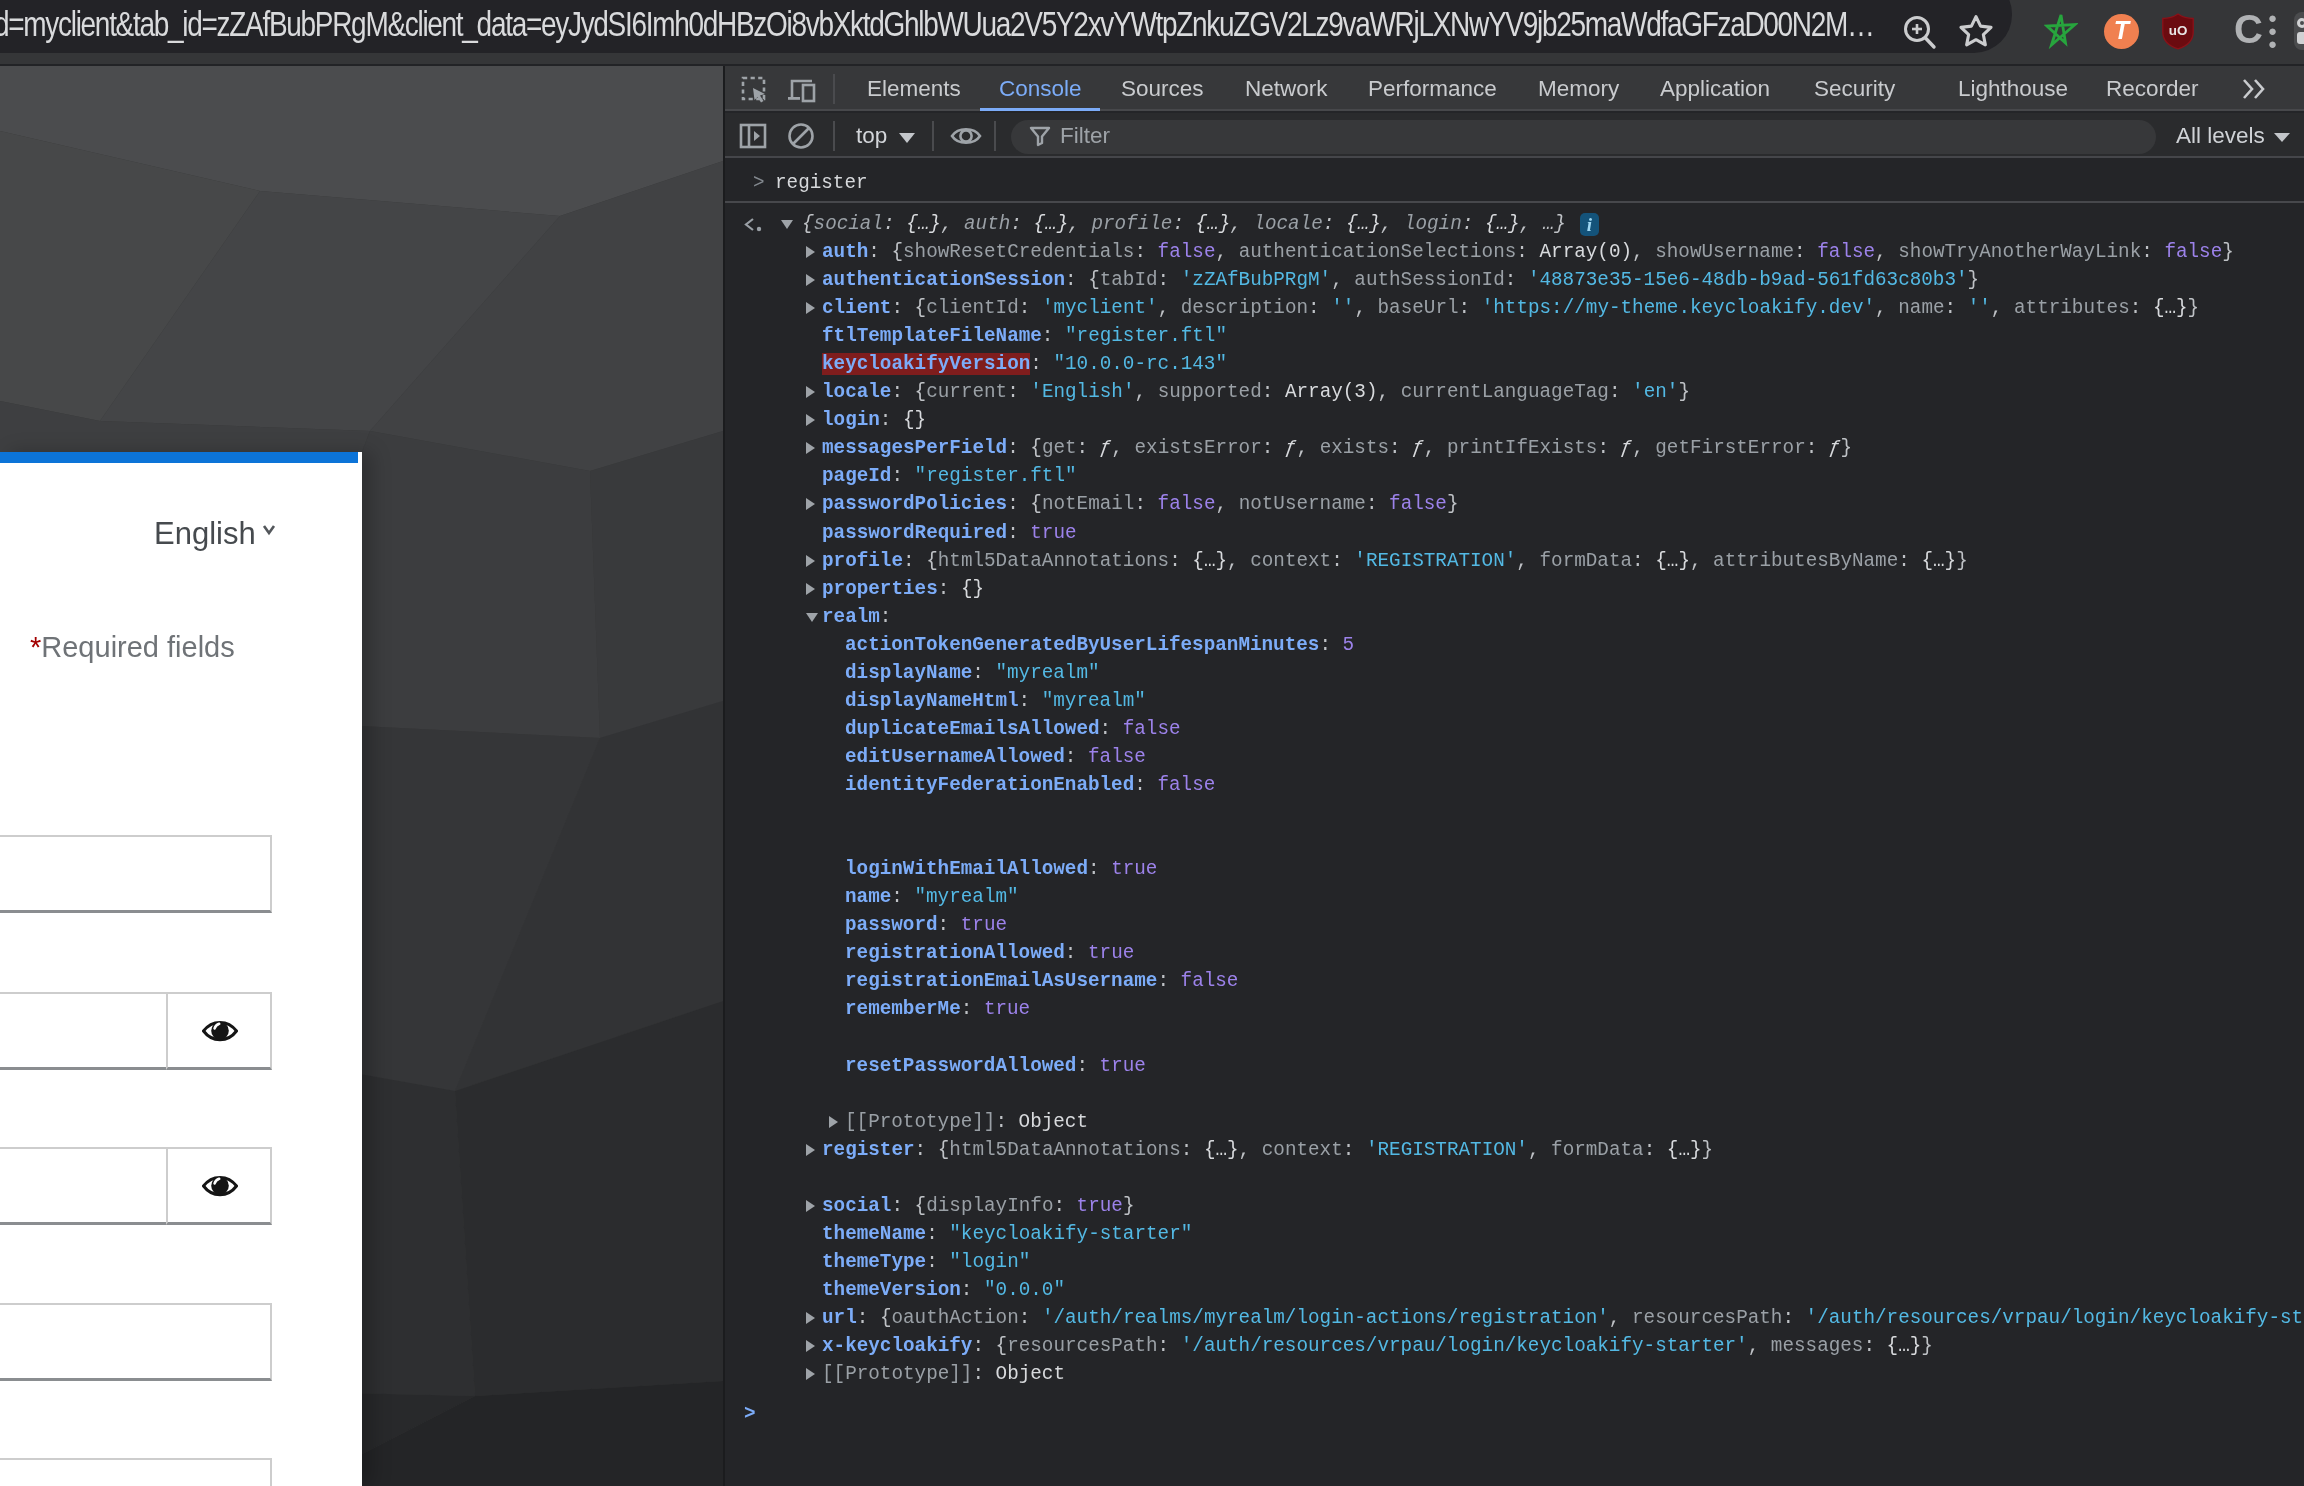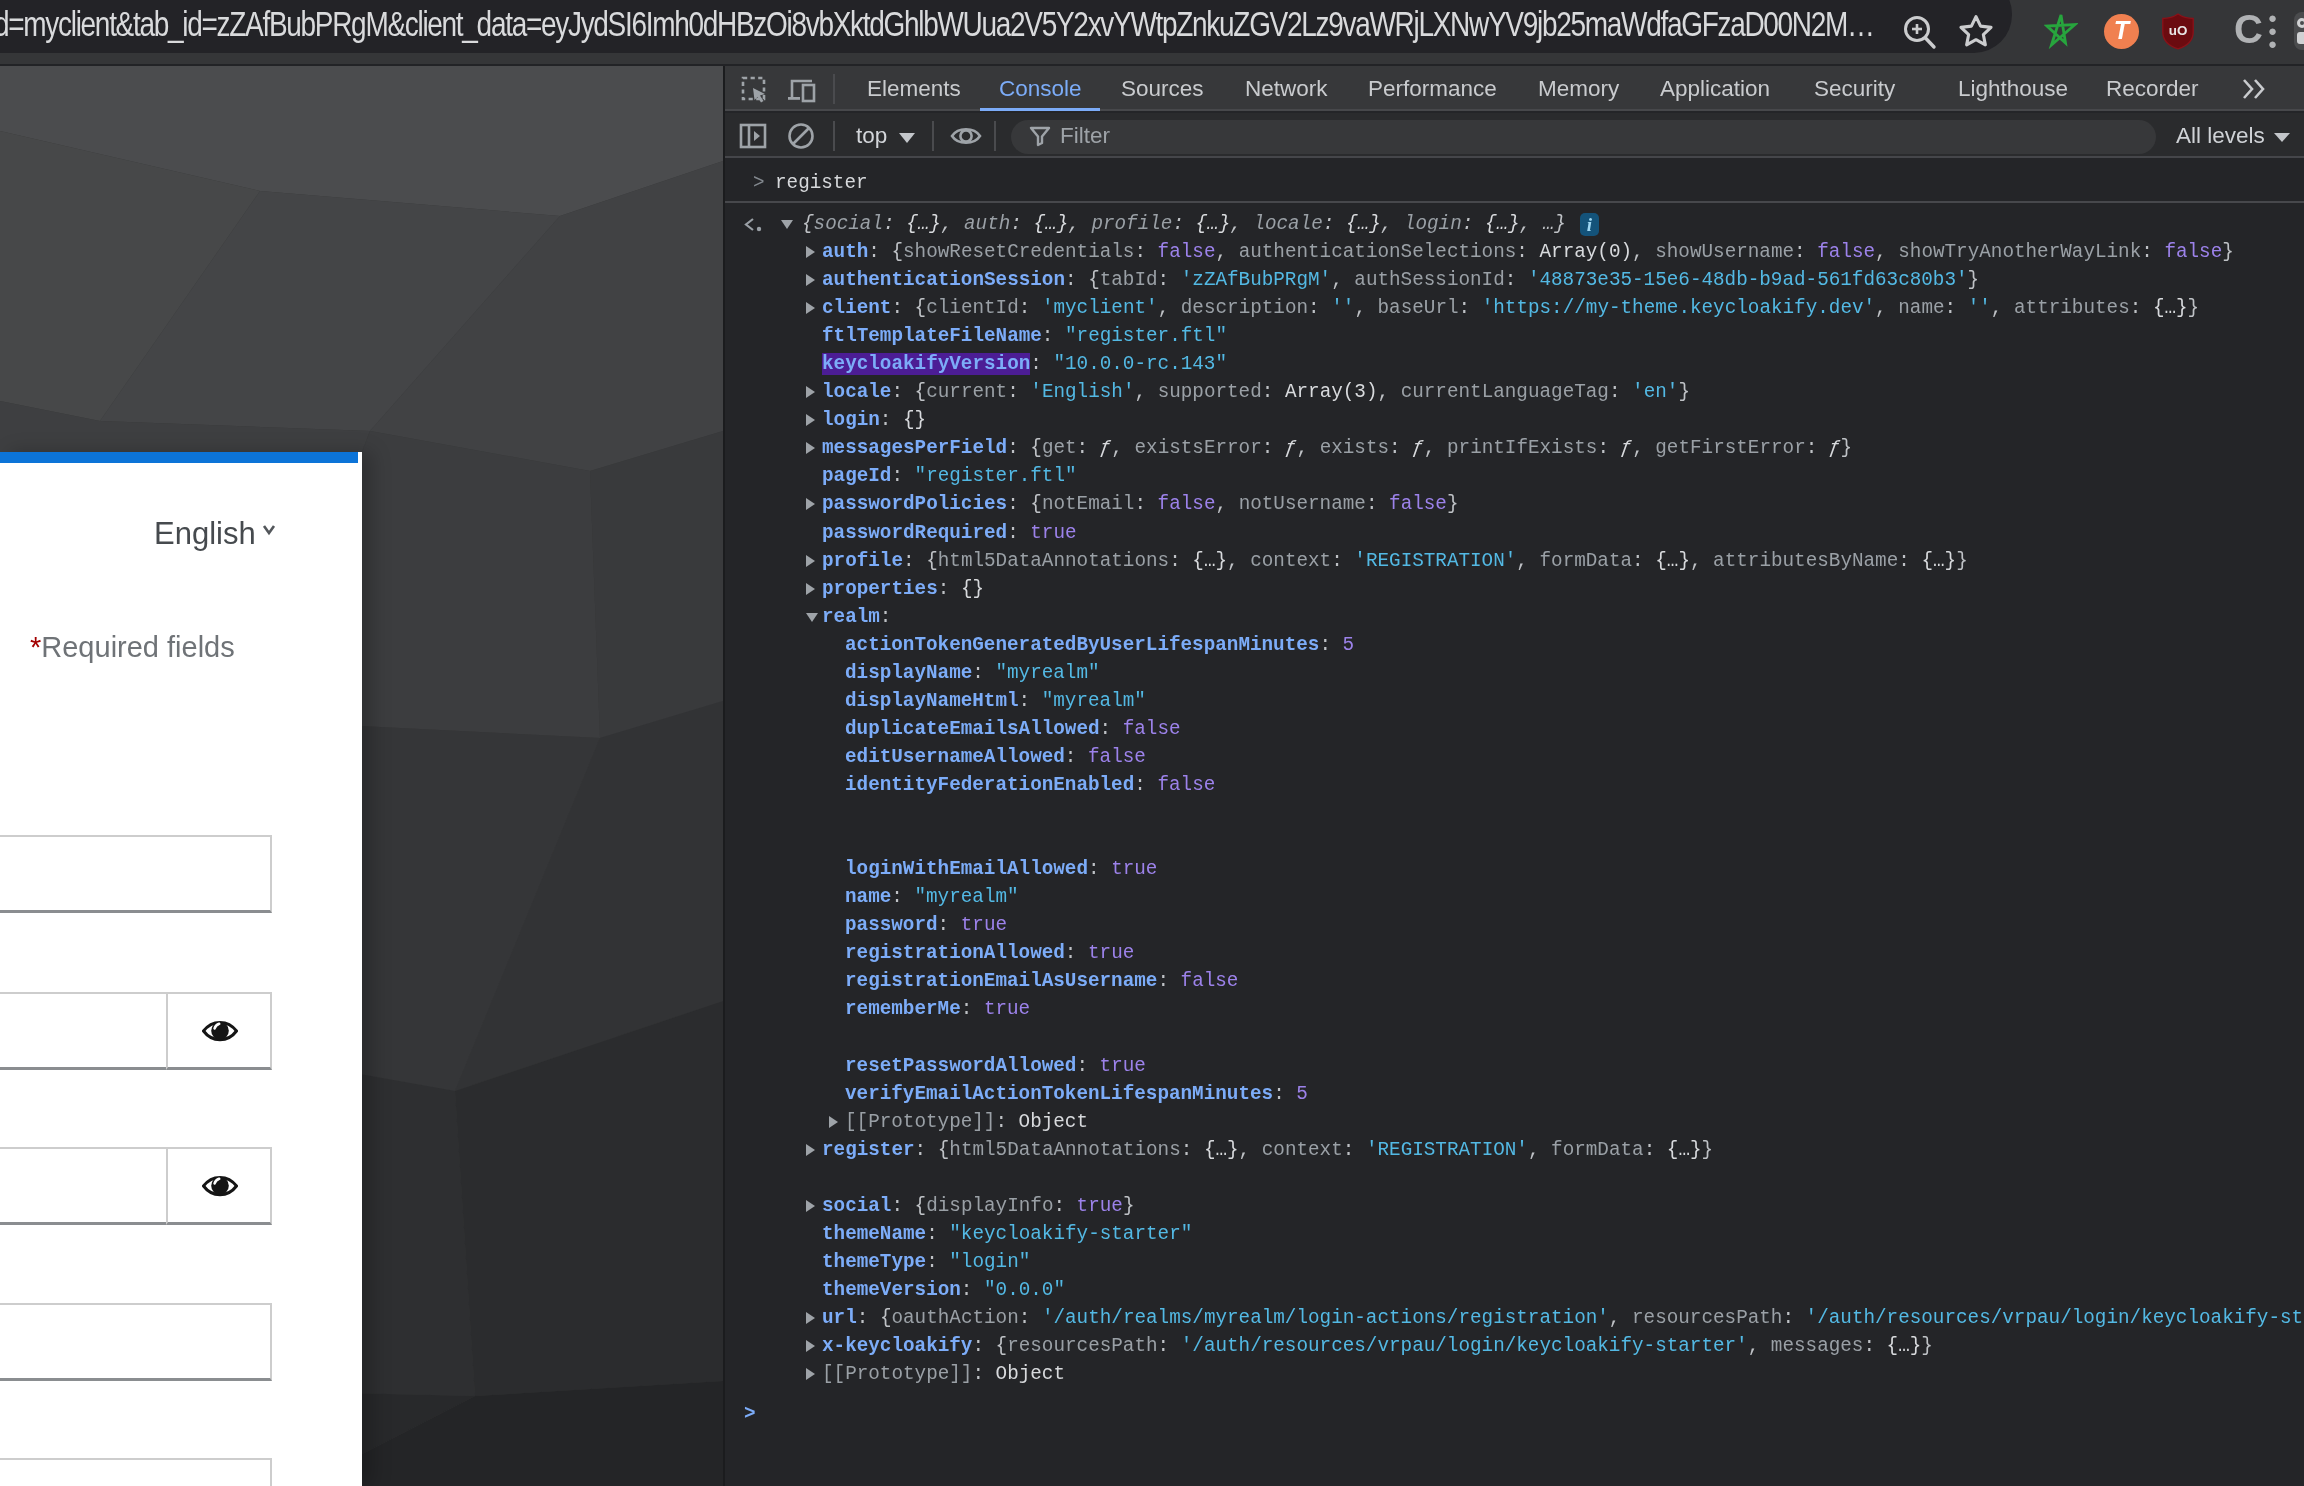--- a/index.html
+++ b/index.html
@@ -31,21 +31,21 @@
 .ar{position:absolute;top:8px;width:0;height:0;border-top:6px solid transparent;border-bottom:6px solid transparent;border-left:9px solid #9ea3a8}
 .ard{position:absolute;top:10px;width:0;height:0;border-left:6px solid transparent;border-right:6px solid transparent;border-top:9px solid #9ea3a8}
 .k{color:#7cacf8;font-weight:bold}
 .g{color:#9aa0a6}
 .s{color:#53b9e4}
 .b{color:#9c82ea}
 .p{color:#bfc2c6}
 .w{color:#d8dadd}
 .fn{color:#d8dadd;font-style:italic}
 .it{font-style:italic}
-.hl{background:#4c1d95;color:#7cacf8;font-weight:bold}
+.hl{background:#7f1d1d;color:#7cacf8;font-weight:bold}
 #sepline{position:absolute;left:0;top:41px;width:1581px;height:2px;background:#47484c}
 svg{display:block}
 </style></head>
 <body>
 <div id="root">
 <div id="page">
       <svg width="723" height="1420" viewBox="0 0 723 1420" style="position:absolute;left:0;top:0">
         <rect width="723" height="1420" fill="#383939"></rect>
         <polygon points="0,0 723,0 723,95 560,150 260,125 0,65" fill="#4b4c4e"></polygon>
         <polygon points="0,65 260,125 100,355 0,335" fill="#474849"></polygon>
@@ -174,21 +174,20 @@
         <div class="crow" style="top:555px"><span style="position:absolute;left:122px"><span class="k">duplicateEmailsAllowed</span><span class="p">: </span><span class="b">false</span></span></div>
         <div class="crow" style="top:583px"><span style="position:absolute;left:122px"><span class="k">editUsernameAllowed</span><span class="p">: </span><span class="b">false</span></span></div>
         <div class="crow" style="top:611px"><span style="position:absolute;left:122px"><span class="k">identityFederationEnabled</span><span class="p">: </span><span class="b">false</span></span></div>
         <div class="crow" style="top:695px"><span style="position:absolute;left:122px"><span class="k">loginWithEmailAllowed</span><span class="p">: </span><span class="b">true</span></span></div>
         <div class="crow" style="top:723px"><span style="position:absolute;left:122px"><span class="k">name</span><span class="p">: </span><span class="s">"myrealm"</span></span></div>
         <div class="crow" style="top:779px"><span style="position:absolute;left:122px"><span class="k">registrationAllowed</span><span class="p">: </span><span class="b">true</span></span></div>
         <div class="crow" style="top:751px"><span style="position:absolute;left:122px"><span class="k">password</span><span class="p">: </span><span class="b">true</span></span></div>
         <div class="crow" style="top:807px"><span style="position:absolute;left:122px"><span class="k">registrationEmailAsUsername</span><span class="p">: </span><span class="b">false</span></span></div>
         <div class="crow" style="top:835px"><span style="position:absolute;left:122px"><span class="k">rememberMe</span><span class="p">: </span><span class="b">true</span></span></div>
         <div class="crow" style="top:892px"><span style="position:absolute;left:122px"><span class="k">resetPasswordAllowed</span><span class="p">: </span><span class="b">true</span></span></div>
-        <div class="crow" style="top:920px"><span style="position:absolute;left:122px"><span class="k">verifyEmailActionTokenLifespanMinutes</span><span class="p">: </span><span class="b">5</span></span></div>
         <div class="crow" style="top:948px"><i class="ar" style="left:106px"></i><span style="position:absolute;left:122px"><span class="g">[[Prototype]]</span><span class="p">: </span><span class="w">Object</span></span></div>
         <div class="crow" style="top:976px"><i class="ar" style="left:83px"></i><span style="position:absolute;left:99px"><span class="k">register</span><span class="p">: </span><span class="p">{</span><span class="g">html5DataAnnotations</span><span class="p">: </span><span class="w">{…}</span><span class="p">, </span><span class="g">context</span><span class="p">: </span><span class="s">'REGISTRATION'</span><span class="p">, </span><span class="g">formData</span><span class="p">: </span><span class="w">{…}</span><span class="p">}</span></span></div>
         <div class="crow" style="top:1032px"><i class="ar" style="left:83px"></i><span style="position:absolute;left:99px"><span class="k">social</span><span class="p">: </span><span class="p">{</span><span class="g">displayInfo</span><span class="p">: </span><span class="b">true</span><span class="p">}</span></span></div>
         <div class="crow" style="top:1060px"><span style="position:absolute;left:99px"><span class="k">themeName</span><span class="p">: </span><span class="s">"keycloakify-starter"</span></span></div>
         <div class="crow" style="top:1088px"><span style="position:absolute;left:99px"><span class="k">themeType</span><span class="p">: </span><span class="s">"login"</span></span></div>
         <div class="crow" style="top:1116px"><span style="position:absolute;left:99px"><span class="k">themeVersion</span><span class="p">: </span><span class="s">"0.0.0"</span></span></div>
         <div class="crow" style="top:1144px"><i class="ar" style="left:83px"></i><span style="position:absolute;left:99px"><span class="k">url</span><span class="p">: </span><span class="p">{</span><span class="g">oauthAction</span><span class="p">: </span><span class="s">'/auth/realms/myrealm/login-actions/registration'</span><span class="p">, </span><span class="g">resourcesPath</span><span class="p">: </span><span class="s">'/auth/resources/vrpau/login/keycloakify-starter'</span></span></div>
         <div class="crow" style="top:1172px"><i class="ar" style="left:83px"></i><span style="position:absolute;left:99px"><span class="k">x-keycloakify</span><span class="p">: </span><span class="p">{</span><span class="g">resourcesPath</span><span class="p">: </span><span class="s">'/auth/resources/vrpau/login/keycloakify-starter'</span><span class="p">, </span><span class="g">messages</span><span class="p">: </span><span class="w">{…}</span><span class="p">}</span></span></div>
         <div class="crow" style="top:1200px"><i class="ar" style="left:83px"></i><span style="position:absolute;left:99px"><span class="g">[[Prototype]]</span><span class="p">: </span><span class="w">Object</span></span></div>
         <div class="crow" style="top:1240px"><span style="position:absolute;left:21px;color:#7cacf8;font-weight:bold">&gt;</span></div>

